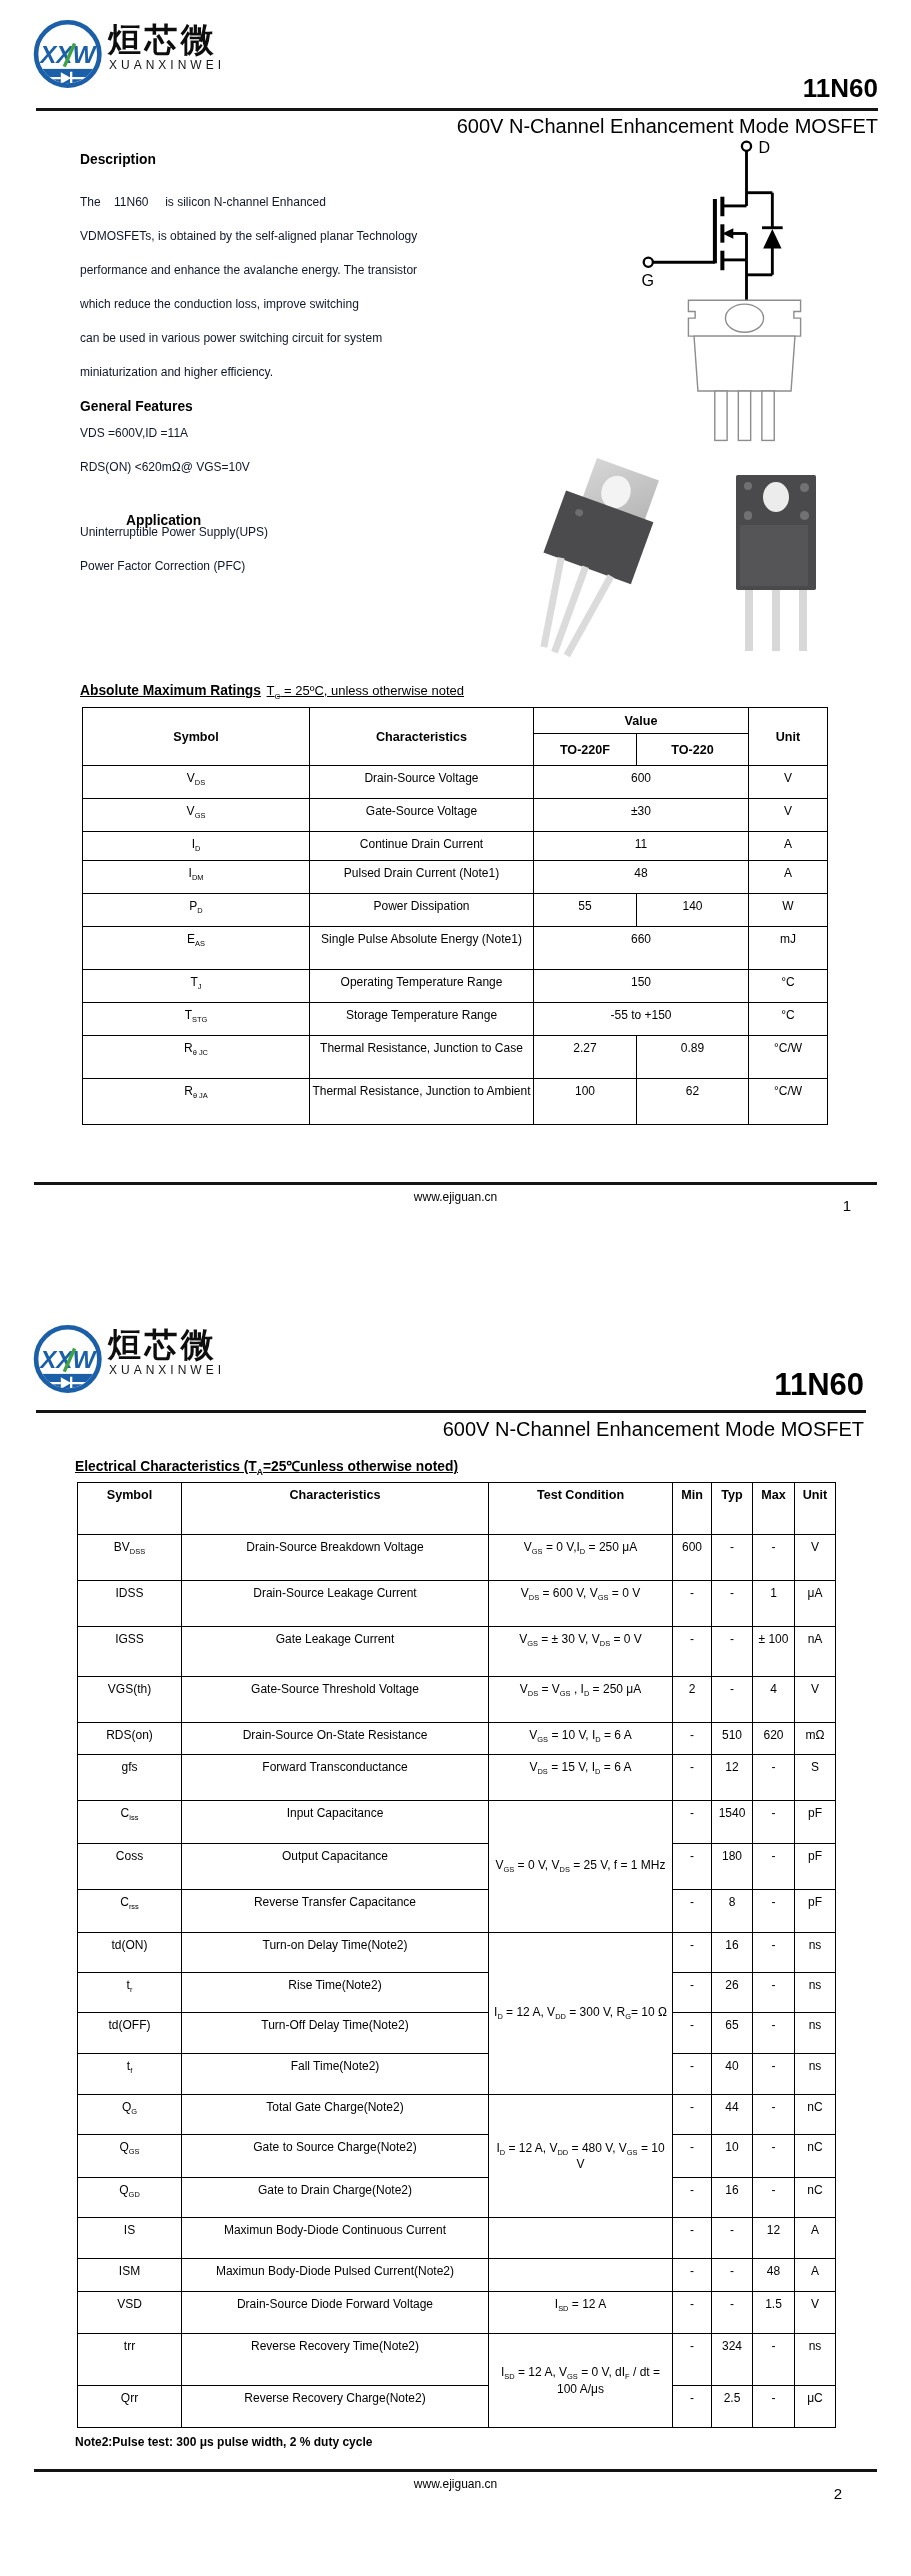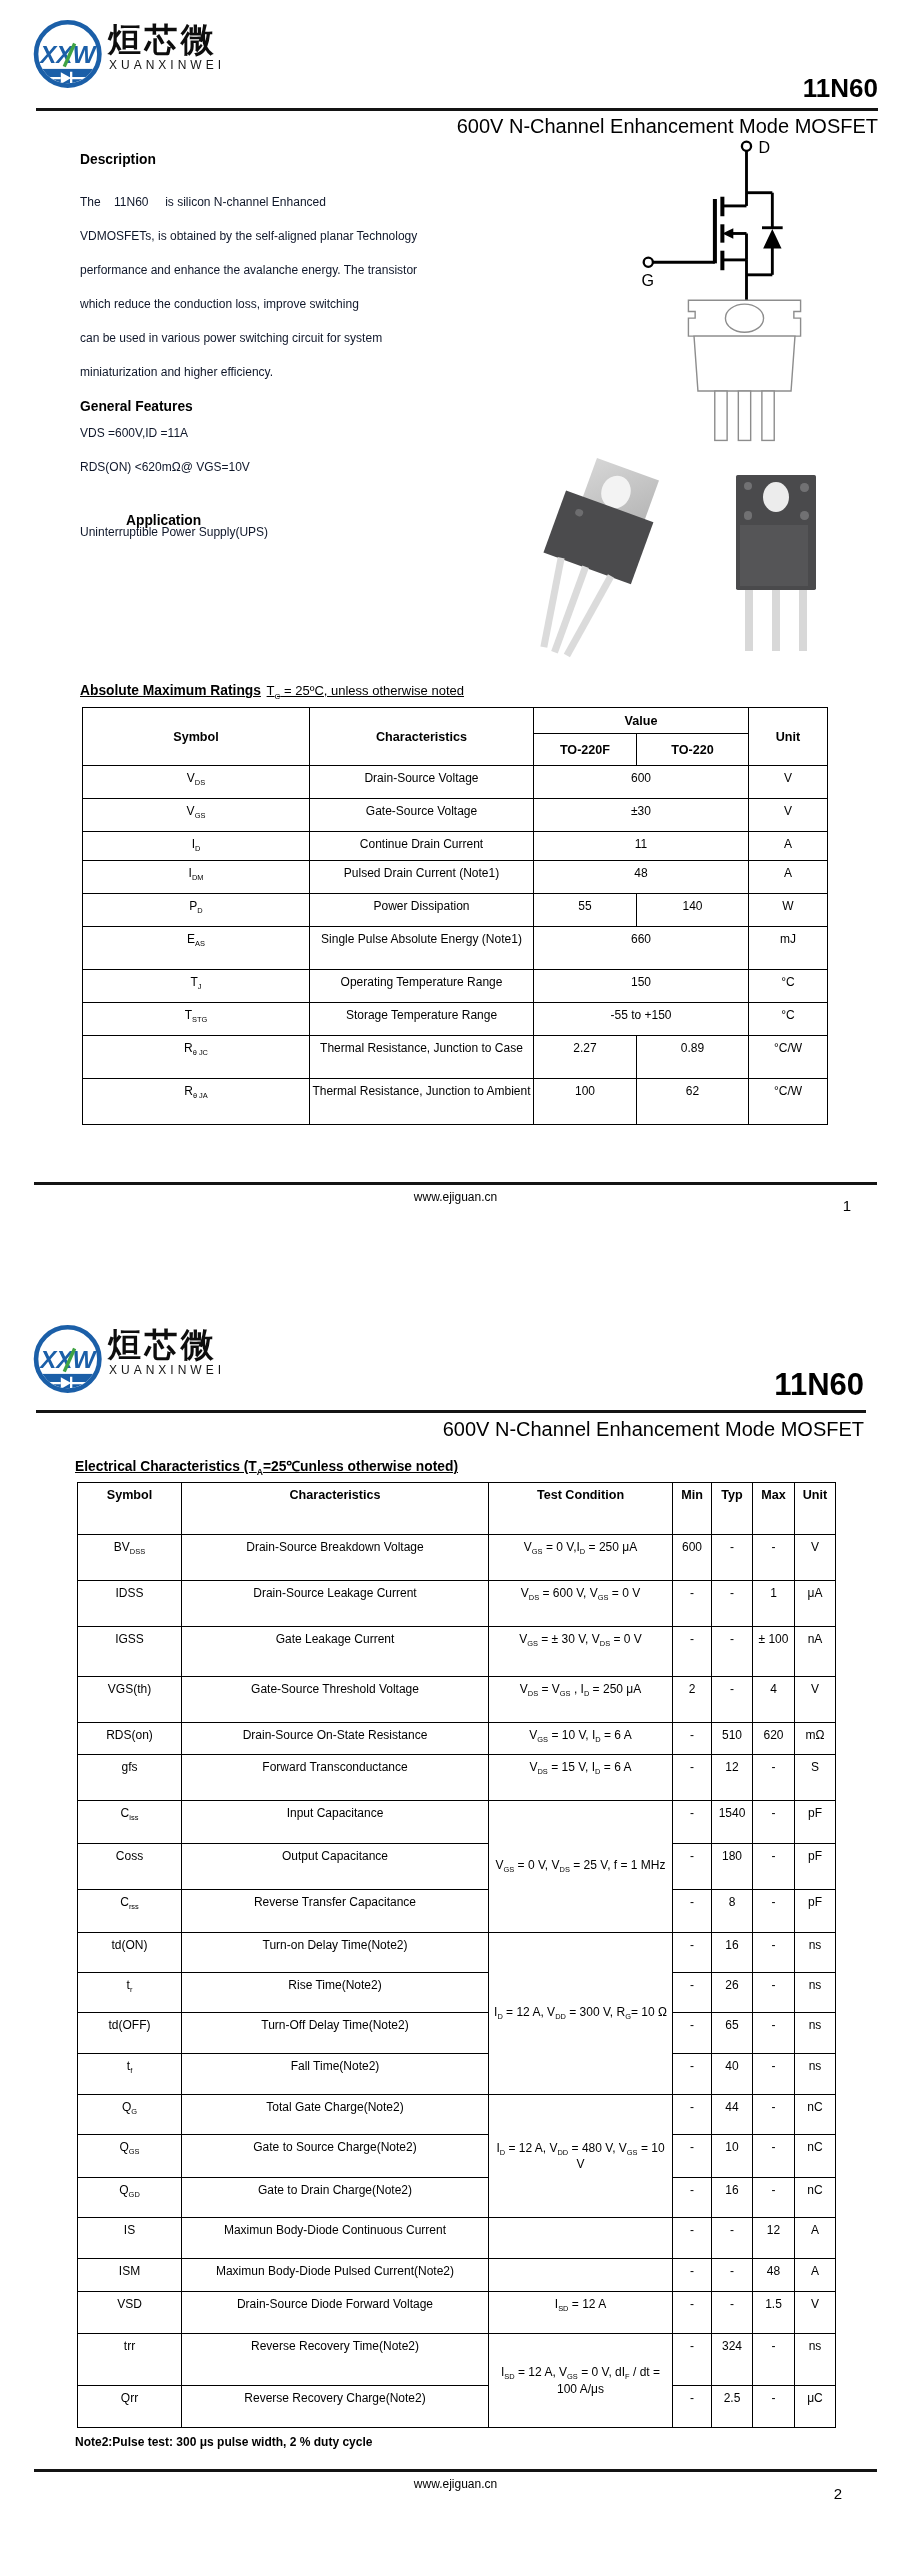--- a/index.html
+++ b/index.html
@@ -99,20 +99,21 @@
 
   <div class="sec-heading" style="left:80px;top:399px;">General Features</div>
   <div class="textblock" style="top:416px;width:459px;">
     <p>VDS =600V,ID =11A</p>
     <p>RDS(ON) &lt;620mΩ@ VGS=10V</p>
   </div>
 
   <div class="sec-heading" style="left:80px;top:513px;margin-left:46px;">Application</div>
   <div class="textblock" style="top:515px;width:459px;">
     <p>Uninterruptible Power Supply(UPS)</p>
+    <p>Power Factor Correction (PFC)</p>
   </div>
 
   <svg class="abs" style="left:625px;top:137px;" width="189" height="201" viewBox="0 0 320 350">
     <g stroke="#000" stroke-width="5" fill="none">
       <line x1="207" y1="24" x2="207" y2="120"></line>
       <line x1="207" y1="97" x2="252" y2="97"></line>
       <line x1="165" y1="120" x2="207" y2="120"></line>
       <line x1="183" y1="168" x2="207" y2="168"></line>
       <line x1="165" y1="214" x2="207" y2="214"></line>
       <line x1="207" y1="168" x2="207" y2="214"></line>

